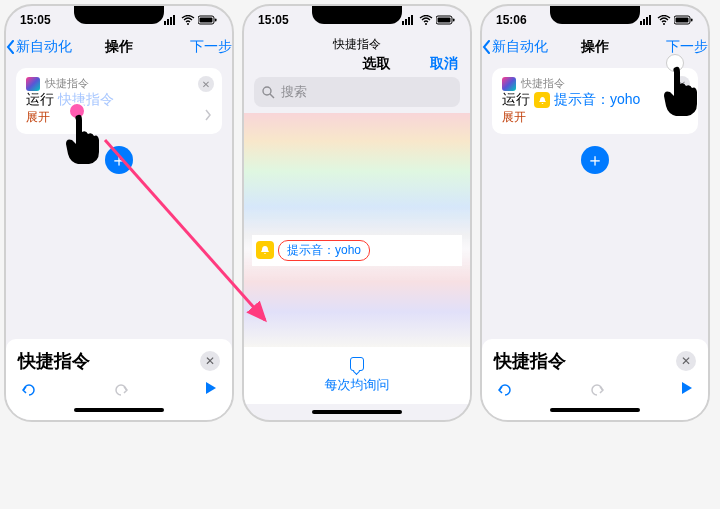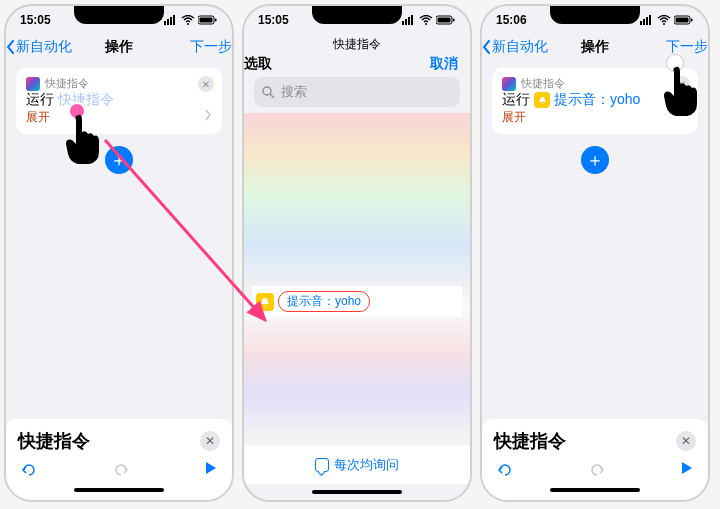--- a/index.html
+++ b/index.html
@@ -6,21 +6,21 @@
   body {
     background: #f5f5f5;
     font-family: -apple-system, "Helvetica Neue", sans-serif;
     display: flex;
     gap: 8px;
     padding: 4px;
     font-size: 13px;
   }
   .phone {
     width: 230px;
-    height: 498px;
+    height: 418px;
     background: #f2f1f6;
     border-radius: 28px;
     border: 2px solid #d0d0d0;
     position: relative;
     overflow: hidden;
     display: flex;
     flex-direction: column;
   }
   .notch {
     position: absolute;
@@ -87,21 +87,21 @@
   .dock-top { display:flex; justify-content:space-between; align-items:center;}
   .dock-title { font-weight: 700; font-size: 18px;}
   .dock-x { width:20px;height:20px;border-radius:50%;background:#e5e5ea;color:#636366;display:flex;align-items:center;justify-content:center;font-size:12px;}
   .dock-row { display:flex; justify-content:space-between; margin-top:8px; padding: 0 2px;}
   .home-indicator {
     width: 90px; height: 4px; background:#000; border-radius:3px;
     margin: 6px auto 4px;
   }
   
   .nav2 { display:flex; justify-content:center; align-items:center; padding: 4px 10px 2px; position:relative; font-size:12px; font-weight:500;}
-  .nav2-sub { display:flex; font-weight:600; font-size:14px; position:relative;}
+  .nav2-sub { display:flex; justify-content:center; font-weight:600; font-size:14px; position:relative;margin-left:39px;}
   .nav2-cancel { position:absolute; right:12px; color:#007aff; font-size:14px; font-weight:700;}
   .search-bar {
     margin: 4px 10px 6px; background:#e4e3e9; border-radius:8px;
     display:flex; align-items:center; gap:6px; padding:6px 8px;
     color:#8e8e93; font-size:13px;
   }
   .blurred-area {
     flex:1; margin: 0; position:relative;
     background: linear-gradient(180deg,
       rgba(255,180,180,0.45) 0%, rgba(255,220,150,0.45) 12%,
@@ -116,21 +116,21 @@
     padding: 5px 4px; display:flex; align-items:center; gap:4px;
   }
   .bell-icon { width:18px;height:18px;border-radius:4px;background:#ffcc00;display:flex;align-items:center;justify-content:center;color:#fff;font-size:11px;}
   .chip {
     border: 1.5px solid #ff3b30; border-radius: 10px;
     padding: 1px 8px; color:#007aff; font-size:12px;
   }
   .ask-row {
     background:#fff; padding: 10px; text-align:center;
     display:flex; justify-content:center; align-items:center; gap:5px;
-    color:#007aff; font-size:13px;
+    color:#007aff; font-size:13px;flex-direction:column;
   }
   .speech-icon{ width:14px;height:14px;border:1.5px solid #007aff;border-radius:3px; position:relative;}
   .speech-icon::after{content:"";position:absolute;bottom:-4px;left:3px;width:4px;height:4px;border-left:1.5px solid #007aff;border-bottom:1.5px solid #007aff;transform:rotate(-45deg);background:#fff;}
   
   .hand {
     position:absolute; width:50px; height:60px; z-index:20;
     pointer-events:none;
   }
   .hand .tap {
     position:absolute; top:-4px; left:12px;

